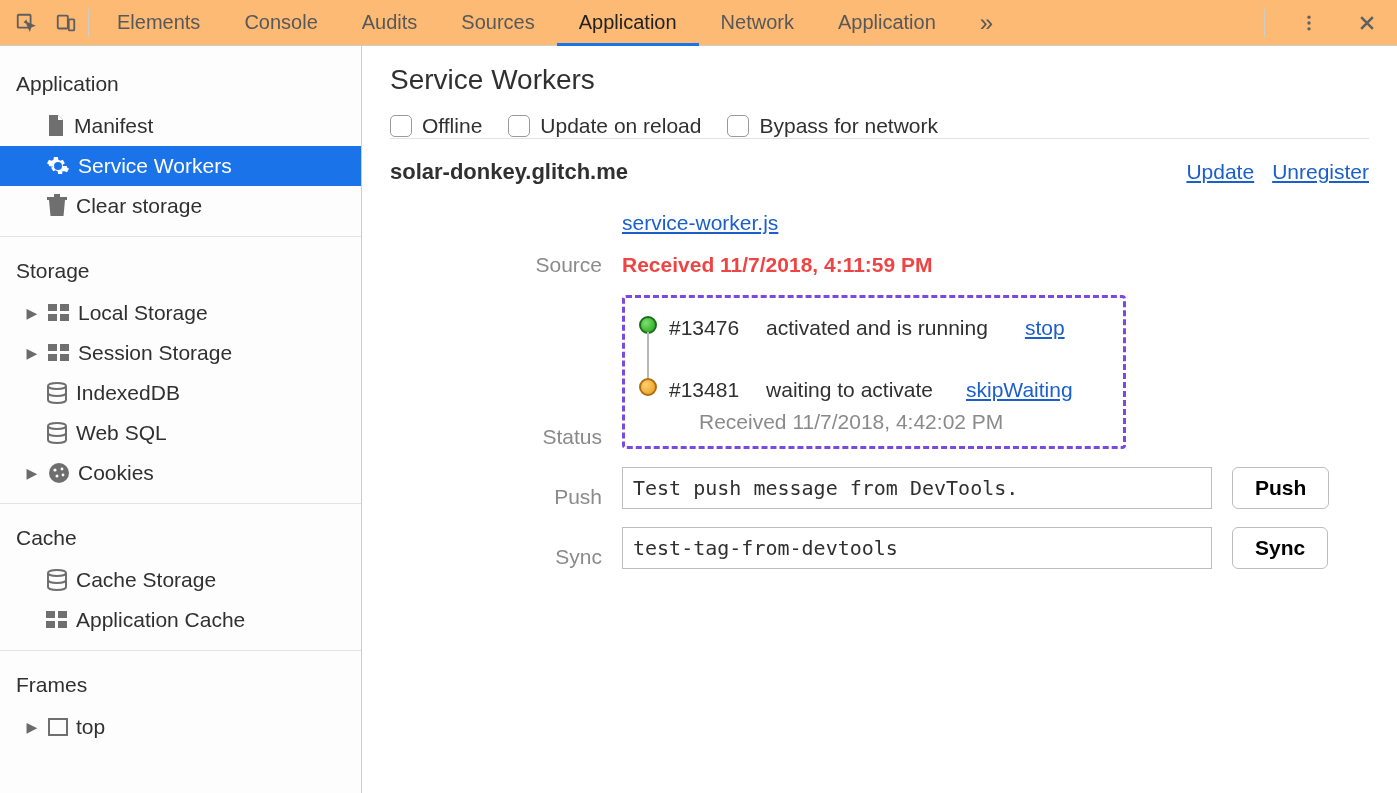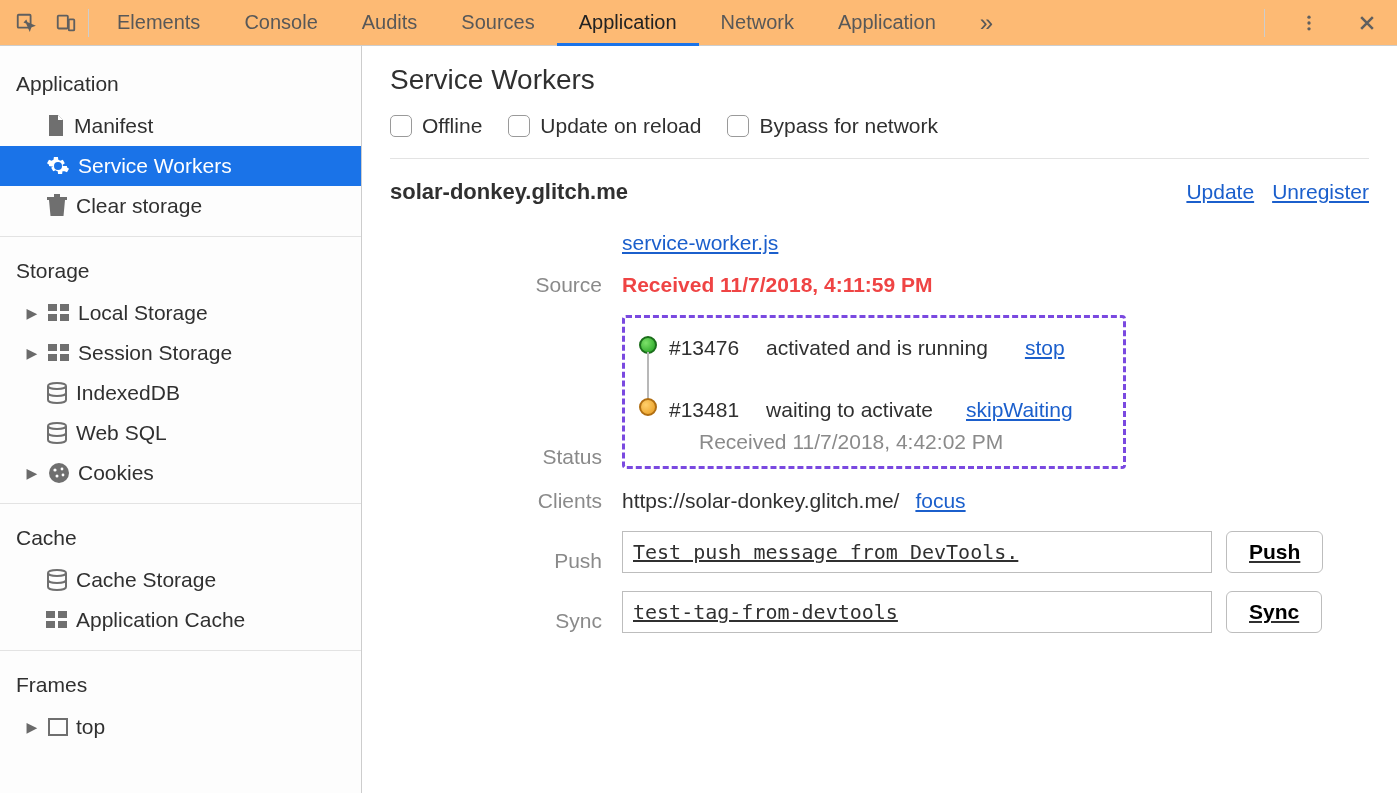--- a/index.html
+++ b/index.html
@@ -21,41 +21,41 @@
   .side-sec-title { padding: 12px 16px 10px 16px; color:#303030; font-size:21px; }
   .side-item { display:flex; align-items:center; gap:8px; padding: 8px 16px 8px 46px; color:#303030; font-size:21px; cursor:default; }
   .side-item.l2 { padding-left: 24px; }
   .side-item.active { background:#1a73e8; color:#fff; }
   .side-item .arrow { width:16px; display:inline-flex; justify-content:center; color:#6a6a6a; font-size:14px; }
   .side-sep { height:1px; background:#e3e3e3; margin:10px 0; }
   .icon { display:inline-flex; align-items:center; justify-content:center; }
   
   .main { flex:1; overflow-y:auto; padding: 18px 28px 40px 28px; }
   .main h1 { font-size: 28px; font-weight:500; margin-bottom:18px; }
-  .checks { display:flex; gap:26px; align-items:flex-end; padding-bottom:20px; border-bottom:1px solid #e3e3e3; margin-bottom:20px; }
+  .checks { display:flex; gap:26px; align-items:flex-end; border-bottom:1px solid #e3e3e3; margin-bottom:20px; }
   .chk { display:flex; align-items:center; gap:10px; font-size:21px; color:#303030; }
   .chkbox { width:22px; height:22px; border:1.5px solid #9a9a9a; border-radius:5px; background:#fff; }
   .origin-row { display:flex; align-items:center; justify-content:space-between; margin-bottom:26px; }
   .origin-row .origin { font-weight:700; font-size:22px; }
   .origin-row .links { display:flex; gap:18px; }
   a.link { color:#1b5fcc; text-decoration:underline; font-size:21px; }
   .kv { display:flex; align-items:flex-end; gap:20px; margin-bottom:18px; }
   .kv .label { width: 212px; text-align:right; color:#8a8a8a; font-size:21px; padding-top:2px; }
   .kv .val { flex:1; font-size:21px; color:#303030; }
   .received { color:#ef4444;font-weight:bold; }
   .status-box { border:3px dashed #7a49e0; border-radius:4px; padding:18px 18px 12px 14px; width: 504px; position:relative; }
   .status-line { display:flex; align-items:center; gap:27px; margin-bottom:6px; font-size:21px; }
   .dot { width:18px; height:18px; border-radius:50%; border:2px solid #333; }
   .dot.green { background: radial-gradient(circle at 35% 35%, #7de26a, #1e9e1e); border-color:#1b6e1b; }
   .dot.orange { background: radial-gradient(circle at 35% 35%, #ffcf6b, #e79a1f); border-color:#b06e12; }
   .dot-col { display:flex; flex-direction:column; align-items:center; }
   .vbar { width:2px; background:#b8b8b8; height:46px; margin-top:-2px; }
   .status-recv { color:#8a8a8a; font-size:21px; padding-left:30px; margin-top:8px; }
   .clients-line { display:flex; align-items:center; gap:16px; font-size:21px; }
-  .inputrow { display:flex; align-items:center; gap:14px;text-decoration:underline; }
+  .inputrow { display:flex; align-items:center; gap:20px; }
   .textin { border:1px solid #bdbdbd; padding:8px 10px; font-family: Menlo, Consolas, monospace; font-size:20px; color:#303030; background:#fff; width:590px; height:42px; }
   .pushbtn { border:1px solid #bdbdbd; border-radius:6px; background:#fff; font-size:21px; font-weight:700; padding:6px 22px; height:42px; }
   svg { display:block; }
 </style>
 </head>
 <body>
 <div class="root">
 
 <div class="topbar">
   <div class="iconbtn">
@@ -286,27 +286,20 @@
               </div>
               <div class="status-recv">
                 <span>Received </span><span>11/7/2018, 4:42:02 PM</span>
               </div>
             </div>
           </div>
         </div>
       </div>
     </div>
 
-    <div class="kv">
-      <div class="label">Clients</div>
-      <div class="val clients-line">
-        <span>https://solar-donkey.glitch.me/</span>
-        <a href="#" class="link">focus</a>
-      </div>
-    </div>
 
     <div class="kv">
       <div class="label">Push</div>
       <div class="val inputrow">
         <input class="textin" value="Test push message from DevTools." style="">
         <button class="pushbtn">Push</button>
       </div>
     </div>
 
     <div class="kv">

